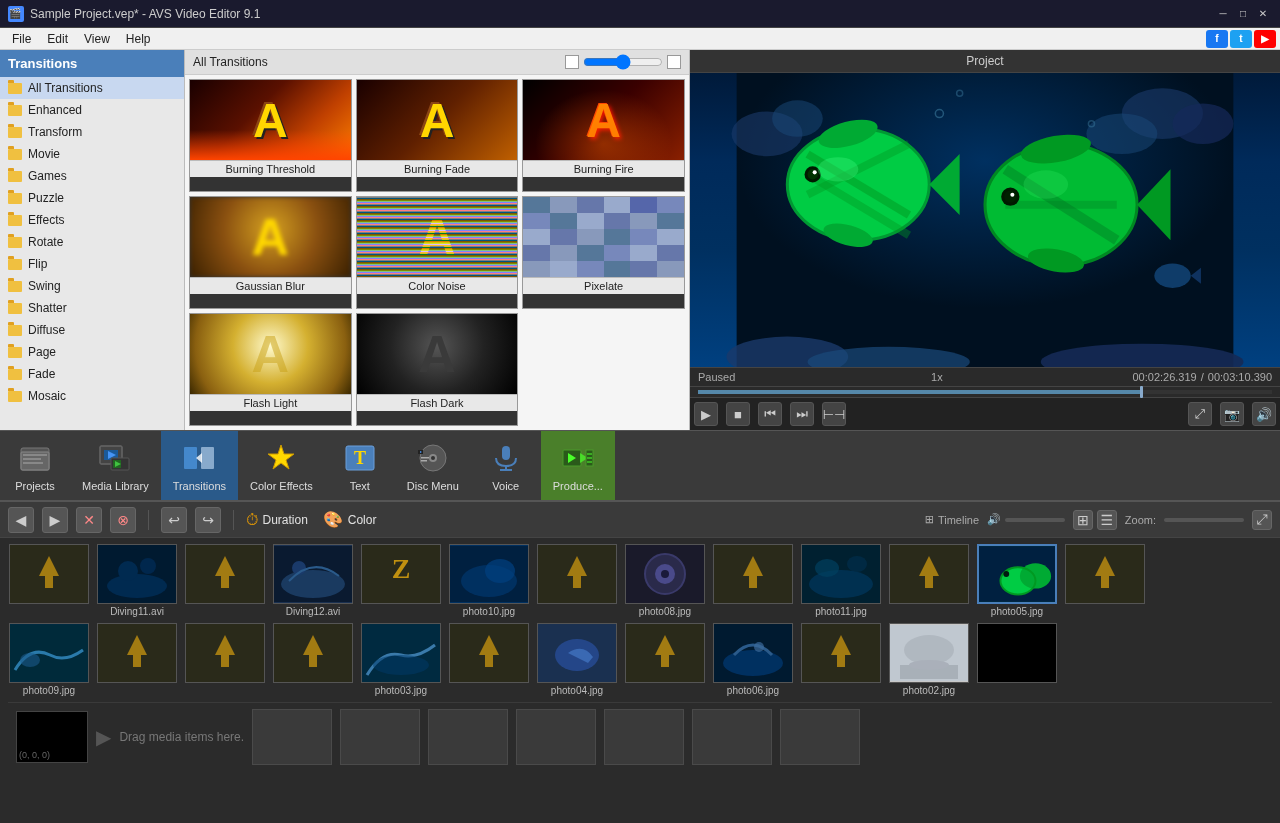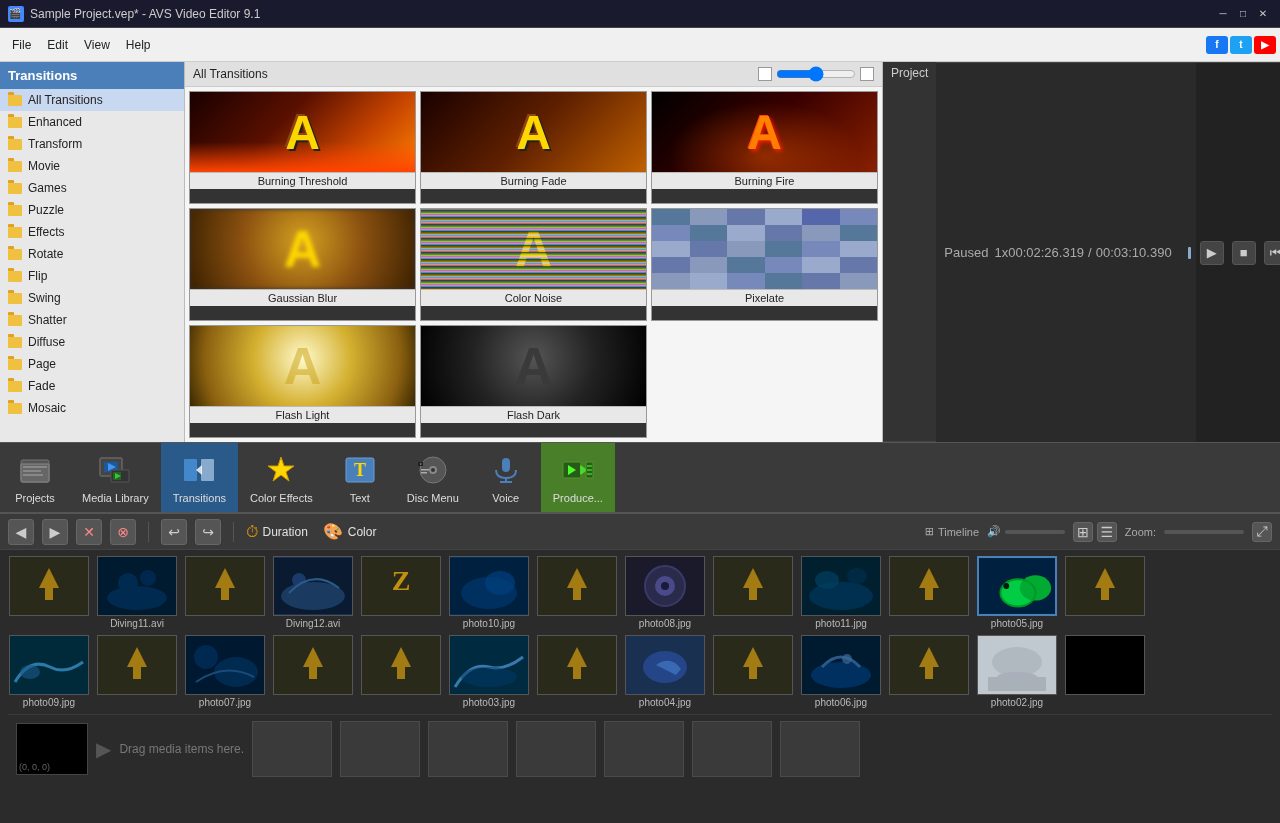--- a/index.html
+++ b/index.html
@@ -6,21 +6,21 @@
     body { font-family: 'Segoe UI', Arial, sans-serif; font-size: 12px; background: #2b2b2b; color: #e0e0e0; overflow: hidden; width: 1280px; height: 823px; }
     
     
     #titlebar { background: #1a1a2e; height: 28px; display: flex; align-items: center; justify-content: space-between; padding: 0 8px; border-bottom: 1px solid #444; }
     #titlebar .title-left { display: flex; align-items: center; gap: 6px; font-size: 12px; color: #ccc; }
     #titlebar .title-left .app-icon { width: 16px; height: 16px; background: #4488ff; border-radius: 2px; display: inline-block; font-size: 10px; text-align: center; line-height: 16px; }
     #titlebar .win-controls { display: flex; gap: 2px; }
     #titlebar .win-btn { width: 18px; height: 18px; border: none; cursor: pointer; font-size: 10px; display: flex; align-items: center; justify-content: center; color: #ccc; background: transparent; }
 
     
-    #menubar { background: #f0f0f0; height: 34px; display: flex; align-items: center; justify-content: space-between; padding: 8px 4px; border-bottom: 1px solid #ccc; color: #222; }
+    #menubar { background: #f0f0f0; height: 22px; display: flex; align-items: center; justify-content: space-between; padding: 8px 4px; border-bottom: 1px solid #ccc; color: #222; }
     #menubar .menu-items { display: flex; gap: 0; }
     #menubar .menu-item { padding: 2px 8px; font-size: 12px; cursor: pointer; }
     #menubar .social { display: flex; gap: 2px; }
     #menubar .soc-btn { width: 22px; height: 18px; border-radius: 3px; font-size: 10px; font-weight: bold; display: flex; align-items: center; justify-content: center; color: white; cursor: pointer; }
 
     
     #main { display: flex; height: 380px; }
 
     
     #sidebar { width: 185px; background: #e8e8e8; border-right: 1px solid #bbb; display: flex; flex-direction: column; color: #222; }
@@ -34,24 +34,24 @@
     
     #transitions-panel { flex: 1; background: #f5f5f5; display: flex; flex-direction: column; border-right: 1px solid #bbb; }
     #trans-header { background: #e0e0e0; padding: 4px 8px; display: flex; align-items: center; justify-content: space-between; border-bottom: 1px solid #ccc; color: #222; font-size: 12px; }
     #trans-header .view-controls { display: flex; align-items: center; gap: 4px; }
     #trans-grid { flex: 1; overflow-y: auto; padding: 4px; display: grid; grid-template-columns: repeat(3, 1fr); gap: 4px; }
     .trans-item { background: #333; border: 1px solid #999; cursor: pointer; display: flex; flex-direction: column; }
     .trans-thumb { height: 80px; overflow: hidden; position: relative; display: flex; align-items: center; justify-content: center; }
     .trans-label { background: #e8e8e8; text-align: center; padding: 2px; font-size: 11px; color: #222; border-top: 1px solid #bbb; }
 
     
-    #preview { width: 397px; background: #ffffff; display: flex; flex-direction: row; }
+    #preview { width: 590px; background: #ffffff; display: flex; flex-direction: column; }
     #preview-header { background: #333; padding: 4px 8px; text-align: center; font-size: 12px; color: #ccc; border-bottom: 1px solid #444; }
     #preview-video { flex: 1; background: #000; display: flex; align-items: center; justify-content: center; overflow: hidden; }
-    #preview-status { background: #2a2a2a; padding: 12px 8px; font-size: 13px; color: #aaa; border-top: 1px solid #444; display: flex; align-items: center; justify-content: space-between; }
+    #preview-status { background: #2a2a2a; padding: 3px 8px; font-size: 11px; color: #aaa; border-top: 1px solid #444; display: flex; align-items: center; justify-content: space-between; }
     #preview-timeline { background: #2a2a2a; padding: 3px 8px; border-top: 1px solid #444; display: flex; align-items: center; gap: 4px; }
     #preview-controls { background: #222; padding: 4px; display: flex; align-items: center; justify-content: center; gap: 8px; border-top: 1px solid #444; }
 
     
     #toolbar { background: #3a3a3a; height: 72px; display: flex; align-items: stretch; border-top: 1px solid #555; border-bottom: 2px solid #555; }
     .toolbar-btn { display: flex; flex-direction: column; align-items: center; justify-content: center; padding: 4px 12px; cursor: pointer; gap: 4px; min-width: 70px; color: #ddd; font-size: 11px; }
     .toolbar-btn.active { background: #2a5a8a; }
     .toolbar-icon { width: 36px; height: 36px; display: flex; align-items: center; justify-content: center; }
     #timeline-controls { background: #3a3a3a; height: 36px; display: flex; align-items: center; padding: 0 8px; gap: 8px; border-bottom: 1px solid #444; }
     .tl-btn { width: 26px; height: 26px; background: #555; border: 1px solid #666; border-radius: 3px; cursor: pointer; display: flex; align-items: center; justify-content: center; color: #ccc; font-size: 14px; }
@@ -732,31 +732,20 @@
           <div class="media-thumb" style="background:#2a2a1a;">
             <svg width="78" height="56" viewBox="0 0 78 56">
                 <rect width="78" height="56" fill="#2a2a1a"></rect>
                 <polygon points="39,10 49,30 29,30" fill="#c09010" opacity="0.8"></polygon>
                 <rect x="35" y="30" width="8" height="12" fill="#c09010" opacity="0.8"></rect>
               </svg>
           </div>
           <span class="media-name"></span>
         </div>
 
-        <div class="media-item">
-          <div class="media-thumb" style="background:#001830;">
-            <svg width="78" height="56" viewBox="0 0 78 56">
-                <rect width="78" height="56" fill="#001830"></rect>
-                <circle cx="20" cy="20" r="12" fill="#003060" opacity="0.7"></circle>
-                <ellipse cx="50" cy="35" rx="22" ry="15" fill="#002a50"></ellipse>
-                <path d="M10 45 Q39 25 68 40" fill="none" stroke="#1a4a7a" stroke-width="2"></path>
-              </svg>
-          </div>
-          <span class="media-name">photo07.jpg</span>
-        </div>
 
         <div class="media-item">
           <div class="media-thumb" style="background:#2a2a1a;">
             <svg width="78" height="56" viewBox="0 0 78 56">
                 <rect width="78" height="56" fill="#2a2a1a"></rect>
                 <polygon points="39,10 49,30 29,30" fill="#c09010" opacity="0.8"></polygon>
                 <rect x="35" y="30" width="8" height="12" fill="#c09010" opacity="0.8"></rect>
               </svg>
           </div>
           <span class="media-name"></span>

